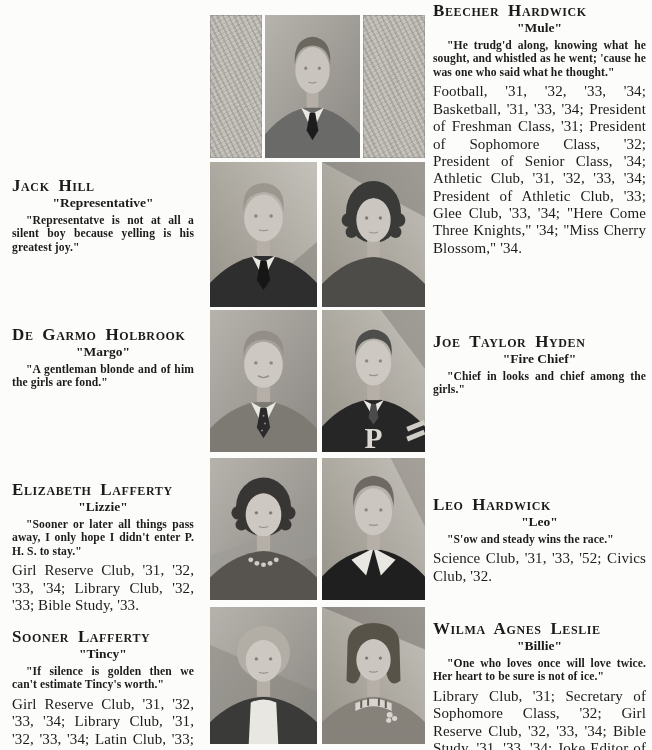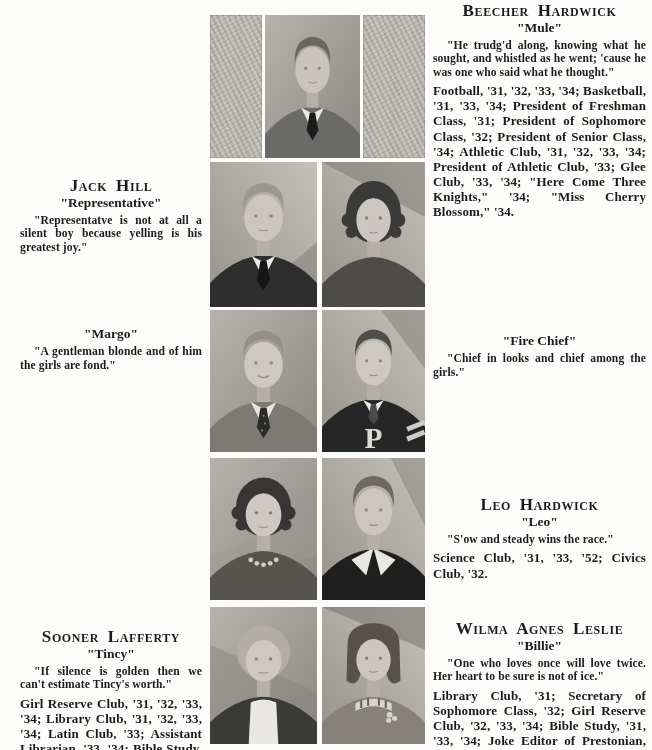--- a/index.html
+++ b/index.html
@@ -6,36 +6,36 @@
   html,body{margin:0;padding:0;background:#e8e8e8;}
   .page{
     position:relative;width:652px;height:750px;margin:0 auto;
     background:#fcfcfa;overflow:hidden;
     font-family:"Liberation Serif","DejaVu Serif",serif;
     color:#1b1b1b;
     -webkit-font-smoothing:antialiased;
   }
   
   .entry{position:absolute;}
-  .entry.left{left:20px;width:182px;}
+  .entry.left{left:12px;width:182px;}
   .entry.right{left:433px;width:213px;}
   .s-name{
-    margin:0;text-align:center;font-weight:700;
+    margin:0;font-weight:700;
     font-variant:small-caps;font-size:17px;line-height:1.05;
     letter-spacing:.6px;word-spacing:4px;white-space:nowrap;
   }
   .s-nick{
     margin:1px 0 4px;text-align:center;font-weight:700;font-size:13.5px;line-height:1.05;
   }
   .s-quote{
     margin:0 0 4px;font-weight:700;font-size:11.6px;line-height:1.16;
     text-align:justify;text-indent:14px;letter-spacing:.1px;
   }
   .s-acts{
-    margin:0;font-weight:700;font-size:13px;line-height:1.16;
+    margin:0;font-weight:400;font-size:15px;line-height:1.16;
     text-align:justify;letter-spacing:.1px;
   }
   
   .photo-col{position:absolute;left:210px;top:0;width:215px;height:750px;}
   .ph{position:absolute;overflow:hidden;background:#a9a6a0;box-shadow:inset 0 0 0 1px rgba(70,68,64,.25);}
   .ph svg{display:block;width:100%;height:100%;}
   .texture{
     position:absolute;
     background:
       repeating-linear-gradient(63deg, rgba(110,108,102,.28) 0 2px, rgba(0,0,0,0) 2px 5px),
@@ -89,41 +89,49 @@
 
 <div class="page">
 
   <section class="entry left e-hill">
     <h2 class="s-name">Jack Hill</h2>
     <div class="s-nick">"Representative"</div>
     <p class="s-quote">"Representatve is not at all a silent boy because yelling is his greatest joy."</p>
   </section>
 
   <section class="entry left e-holbrook">
+    <h2 class="s-name">De Garmo Holbrook</h2>
     <div class="s-nick">"Margo"</div>
     <p class="s-quote">"A gentleman blonde and of him the girls are fond."</p>
   </section>
 
+  <section class="entry left e-elizabeth">
+    <h2 class="s-name">Elizabeth Lafferty</h2>
+    <div class="s-nick">"Lizzie"</div>
+    <p class="s-quote">"Sooner or later all things pass away, I only hope I didn't enter P. H. S. to stay."</p>
+    <p class="s-acts">Girl Reserve Club, '31, '32, '33, '34; Library Club, '32, '33; Bible Study, '33.</p>
+  </section>
 
   <section class="entry left e-tincy">
     <h2 class="s-name">Sooner Lafferty</h2>
     <div class="s-nick">"Tincy"</div>
     <p class="s-quote">"If silence is golden then we can't estimate Tincy's worth."</p>
     <p class="s-acts">Girl Reserve Club, '31, '32, '33, '34; Library Club, '31, '32, '33, '34; Latin Club, '33; Assistant Librarian, '33, '34; Bible Study, '31, '32, '33, '34.</p>
   </section>
 
   <section class="entry right e-hardwick">
     <h2 class="s-name">Beecher Hardwick</h2>
     <div class="s-nick">"Mule"</div>
     <p class="s-quote">"He trudg'd along, knowing what he sought, and whistled as he went; 'cause he was one who said what he thought."</p>
     <p class="s-acts">Football, '31, '32, '33, '34; Basketball, '31, '33, '34; President of Freshman Class, '31; President of Sophomore Class, '32; President of Senior Class, '34; Athletic Club, '31, '32, '33, '34; President of Athletic Club, '33; Glee Club, '33, '34; "Here Come Three Knights," '34; "Miss Cherry Blossom," '34.</p>
   </section>
 
 
   <section class="entry right e-hyden">
+    <h2 class="s-name">Joe Taylor Hyden</h2>
     <div class="s-nick">"Fire Chief"</div>
     <p class="s-quote">"Chief in looks and chief among the girls."</p>
   </section>
 
   <section class="entry right e-leo">
     <h2 class="s-name">Leo Hardwick</h2>
     <div class="s-nick">"Leo"</div>
     <p class="s-quote">"S'ow and steady wins the race."</p>
     <p class="s-acts">Science Club, '31, '33, '52; Civics Club, '32.</p>
   </section>

